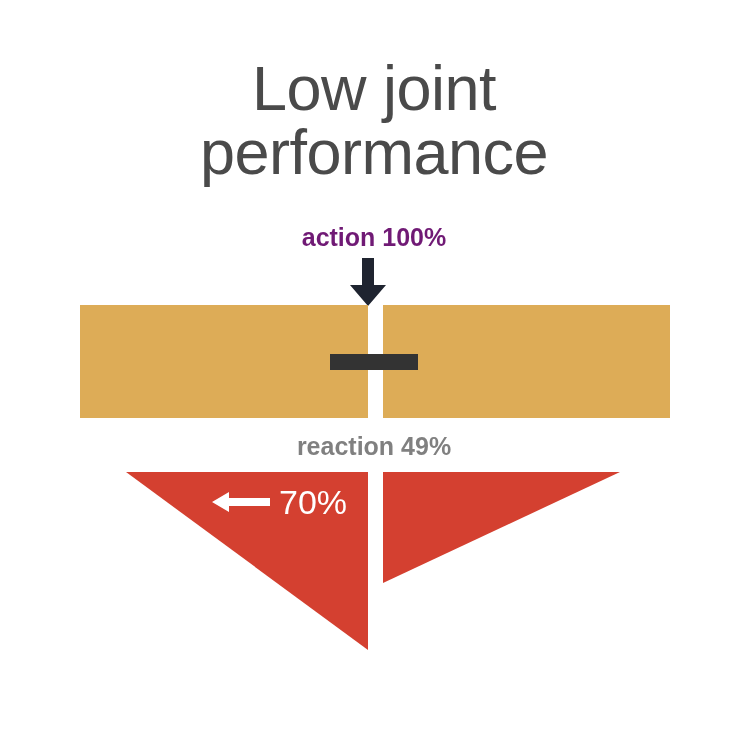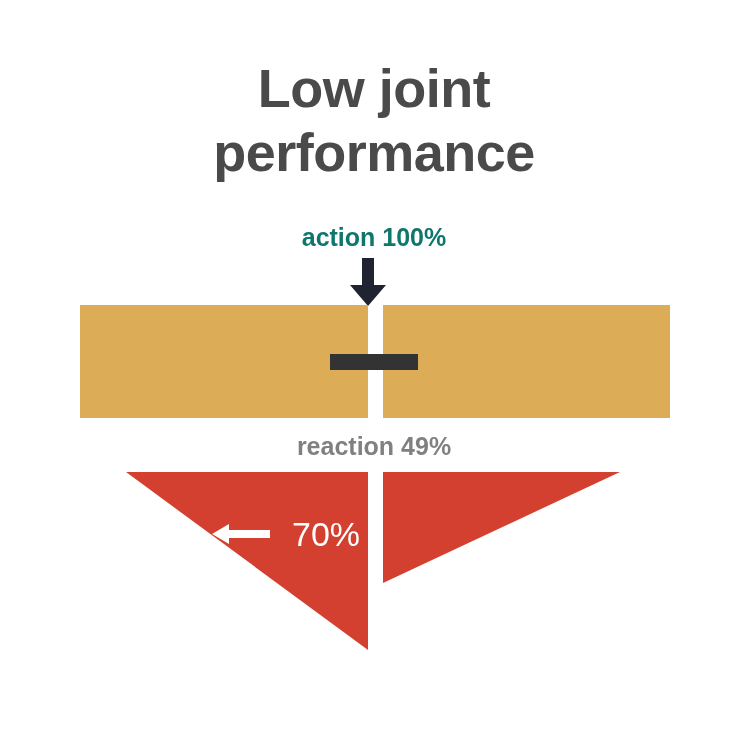--- a/index.html
+++ b/index.html
@@ -18,39 +18,39 @@
     overflow: hidden;
   }
 
   
   .title {
     position: absolute;
     left: 0;
     top: 56px;
     width: 748px;
     text-align: center;
-    font-size: 54px;
+    font-size: 63px;
     line-height: 64px;
-    font-weight: bold;
+    font-weight: normal;
     color: #4a4a4a;
     letter-spacing: -0.5px;
   }
   .title .line { display: block; }
 
   
   .action-label {
     position: absolute;
     left: 0;
     top: 221px;
     width: 748px;
     text-align: center;
     font-size: 25px;
     line-height: 32px;
     font-weight: bold;
-    color: #0f766e;
+    color: #701a75;
     letter-spacing: 0px;
   }
 
   
   .action-arrow {
     position: absolute;
     left: 348px;
     top: 258px;
     width: 40px;
     height: 50px;
@@ -102,22 +102,21 @@
   
   .pct {
     position: absolute;
     color: #ffffff;
     font-size: 34px;
     line-height: 38px;
     font-weight: normal;
     white-space: nowrap;
     display: flex;
     align-items: center;
-    gap: 22px;
-    margin-top: 32px;
+    gap: 9px;
   }
   .pct-left  { left: 212px; top: 483px; }
   .pct-right { left: 410px; top: 483px; }
 
   .arrow-h { display: block; }
 </style>
 </head>
 <body>
 
 <div id="canvas">

